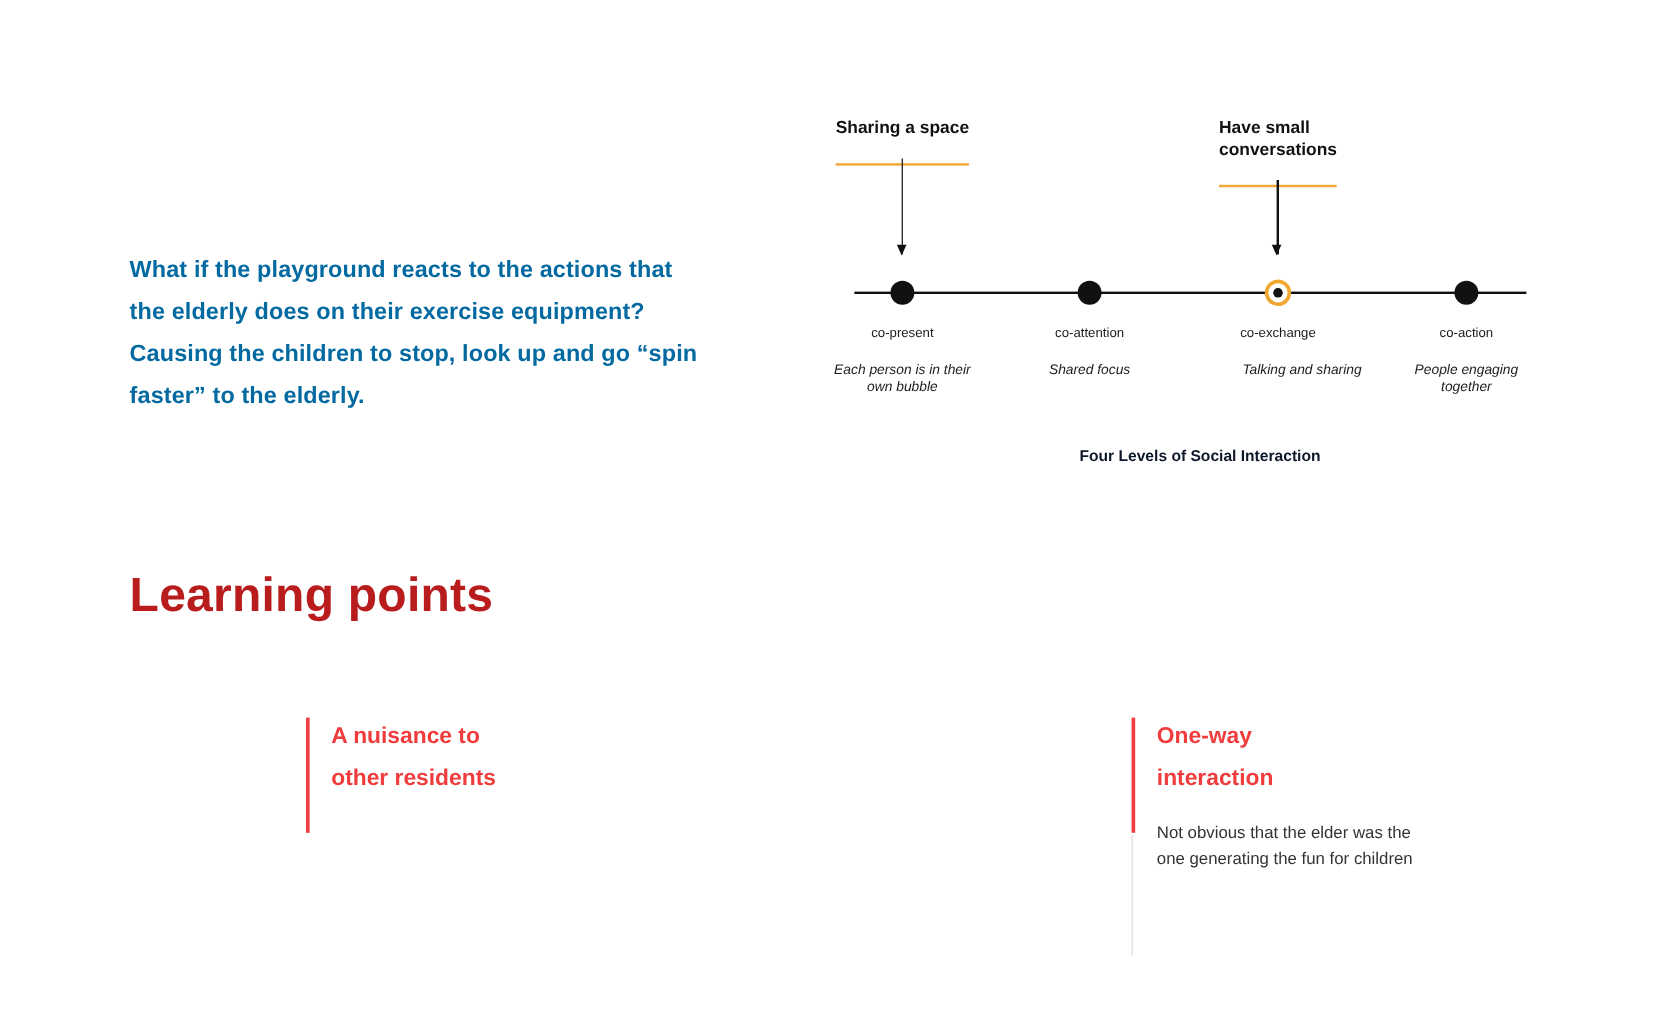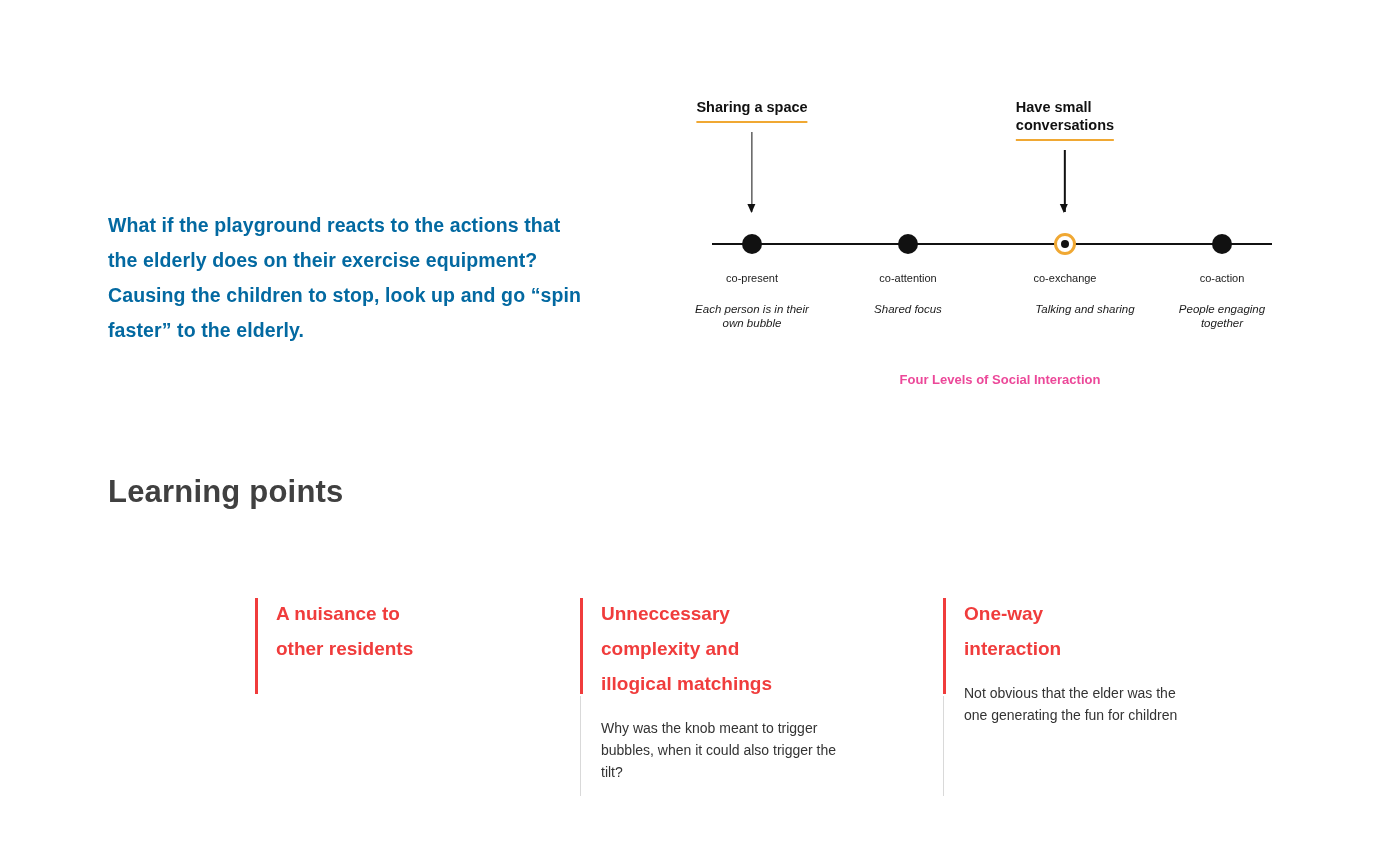--- a/index.html
+++ b/index.html
@@ -102,21 +102,21 @@
     text-align: left;
   }
   .callout-text {
     font-size: 14.5px;
     font-weight: bold;
     color: #111111;
     line-height: 18px;
     white-space: pre-line;
     display: inline-block;
     border-bottom: 2.5px solid #f0a833;
-    padding-bottom: 5px;
+    padding-bottom: 20px;
   }
   .callout-arrow {
     position: absolute;
     left: 50%;
     margin-left: -1px;
     width: 1.5px;
     background: #111111;
   }
   .callout-arrow::after {
     content: "";
@@ -129,31 +129,31 @@
     border-top: 9px solid #111111;
   }
   .diagram-caption {
     position: absolute;
     top: 292px;
     left: 0;
     width: 100%;
     text-align: center;
     font-size: 13px;
     font-weight: bold;
-    color: #ec4899;
+    color: #0f172a;
   }
 
   
   .section-title {
     position: absolute;
     left: 108px;
     top: 474px;
-    font-size: 31px;
-    font-weight: bold;
-    color: #404040;
+    font-size: 40px;
+    font-weight: bold;
+    color: #b91c1c;
     letter-spacing: 0.2px;
   }
 
   .cards {
     position: absolute;
     left: 255px;
     top: 596px;
     width: 1050px;
     height: 210px;
   }
@@ -238,27 +238,20 @@
 
 <div class="section-title">Learning points</div>
 
 <div class="cards">
 
   <div class="card card-1">
     <div class="card-title" style="white-space: pre-line;">A nuisance to
 other residents</div>
   </div>
 
-  <div class="card card-2">
-    <div class="card-divider"></div>
-    <div class="card-title" style="white-space: pre-line;">Unneccessary
-complexity and
-illogical matchings</div>
-    <div class="card-body">Why was the knob meant to trigger bubbles, when it could also trigger the tilt?</div>
-  </div>
 
   <div class="card card-3">
     <div class="card-divider"></div>
     <div class="card-title" style="white-space: pre-line;">One-way
 interaction</div>
     <div class="card-body">Not obvious that the elder was the one generating the fun for children</div>
   </div>
 
 </div>
 

